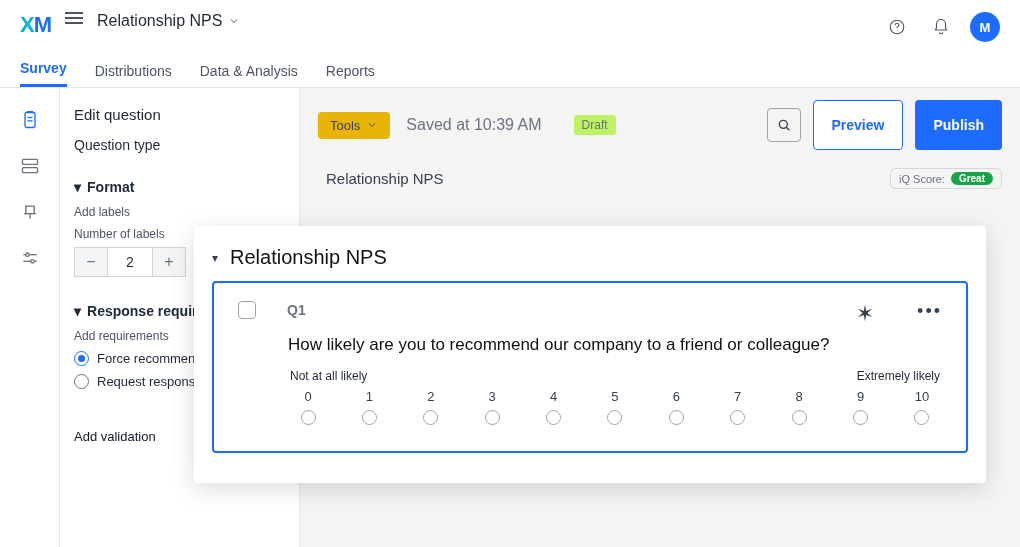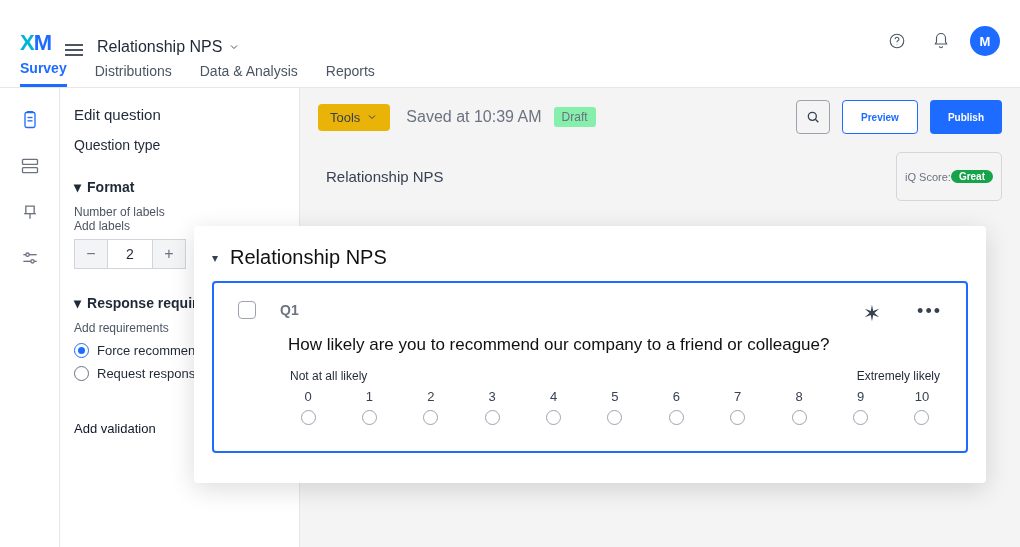--- a/index.html
+++ b/index.html
@@ -10,22 +10,22 @@
     width: 1020px;
     height: 547px;
     overflow: hidden;
     position: relative;
   }
 
   
   .topbar {
     height: 56px;
     display: flex;
-    align-items: flex-end;
-    padding: 0 20px;
+    align-items: flex-start;
+    padding: 12px 20px;
     gap: 14px;
   }
   .logo { font-size: 22px; font-weight: 800; letter-spacing: -1px; }
   .logo .x { color: #00b4d8; }
   .logo .m { color: #1e6cff; }
   .hamburger { display:flex; flex-direction:column; gap:3px; cursor:pointer; }
   .hamburger span { width:18px; height:2px; background:#4b5563; display:block; }
   .project-switch { font-size:16px; color:#1f2937; display:flex; align-items:center; gap:6px; cursor:pointer; }
   .topbar-spacer { flex:1; }
   .circle-btn { width:30px; height:30px; border-radius:50%; display:flex; align-items:center; justify-content:center; color:#4b5563; cursor:pointer; }
@@ -77,45 +77,45 @@
   .radio.checked::after { content:""; width:7px; height:7px; border-radius:50%; background:#1e6cff;}
   .toggle { width:34px; height:18px; border-radius:10px; background:#d1d5db; position:relative;}
   .toggle::after{ content:""; width:14px; height:14px; border-radius:50%; background:#fff; position:absolute; top:2px; left:2px;}
   .valrow { display:flex; align-items:center; justify-content:space-between; margin-top:38px; font-size:13px; color:#0f172a;}
 
   
   .canvas { flex:1; background:#f4f4f5; position:relative; }
   .toolbar { display:flex; align-items:center; gap:12px; padding:12px 18px; }
   .tools-btn { background:#eab308; border:none; border-radius:4px; padding:6px 12px; font-size:13px; color:#374151; display:flex; align-items:center; gap:6px; cursor:pointer;}
   .saved { font-size:16px; color:#6b7280; margin-left:4px;}
-  .draft-chip { font-size:12px; color:#6b7280; background:#86efac; padding:3px 8px; border-radius:3px;}
+  .draft-chip { font-size:12px; color:#6b7280; background:#bef264; padding:3px 8px; border-radius:3px;margin-left:20px;}
   .toolbar-spacer{flex:1;}
   .sq-btn { width:34px; height:34px; border:1.5px solid #9ca3af; border-radius:4px; display:flex; align-items:center; justify-content:center; color:#374151; cursor:pointer;}
   .sq-btn svg{width:16px;height:16px;stroke:currentColor;fill:none;stroke-width:2;}
-  .btn { height:34px; border-radius:4px; padding:0 18px; font-size:10px; font-weight:600; cursor:pointer; display:inline-flex; align-items:center;}
+  .btn { height:50px; border-radius:4px; padding:0 18px; font-size:14px; font-weight:600; cursor:pointer; display:inline-flex; align-items:center;}
   .btn.outline { border:1.5px solid #1e6cff; color:#1e6cff; background:#fff;}
   .btn.primary { border:none; background:#1e6cff; color:#fff;}
 
   .survey-heading-row { display:flex; align-items:center; padding:6px 18px 10px 26px; gap:10px; }
   .survey-title { font-size:15px; color:#374151;}
-  .iq-pill { margin-left:auto; border:1px solid #d6d6da; border-radius:5px; padding:17px 8px; font-size:11px; color:#6b7280; display:flex; align-items:center; }
+  .iq-pill { margin-left:auto; border:1px solid #d6d6da; border-radius:5px; padding:3px 8px; font-size:11px; color:#6b7280; display:flex; align-items:center; gap:6px;}
   .great { background:#16a34a; color:#fff; border-radius:10px; padding:1px 8px; font-size:10px; font-weight:700;}
 
   
   .overlay-card {
     position:absolute; top:226px; left:194px; width:792px;
     background:#fff; border-radius:4px; box-shadow:0 6px 26px rgba(0,0,0,.14);
     padding:20px 18px 30px;
   }
   .blk-head { display:flex; align-items:center; gap:12px; margin-bottom:12px; font-size:20px; color:#111;}
   .blk-head .tri { font-size:12px; color:#374151;}
   .qcard {
     border:2px solid #1e6cff; border-radius:4px; padding:18px 24px 22px;
   }
-  .qcard-top { display:flex; align-items:flex-start; gap:24px; color:#6b7280; }
+  .qcard-top { display:flex; align-items:flex-start; gap:31px; color:#6b7280; }
   .checkbox { width:18px; height:18px; border:1.5px solid #9ca3af; border-radius:4px;}
   .qnum { font-size:14px; font-weight:600; margin-top:1px;}
   .qcard-top .grow{flex:1;}
   .star { font-size:22px; color:#374151; font-weight:300; cursor:pointer;}
   .dots { letter-spacing:2px; font-size:18px; color:#374151; cursor:pointer; margin-left:12px;}
   .qtext { margin:8px 0 14px 50px; font-size:17px; color:#111; }
   .scale-wrap { display:flex; flex-direction:column; margin-left:50px; gap:6px;}
   .anchors { display:flex; justify-content:space-between; font-size:12px; padding:0 2px;}
   .nums { display:flex; justify-content:space-between; font-size:13px; color:#374151;}
   .nums span, .circles span { width:40px; text-align:center; }
@@ -198,22 +198,22 @@
   </div>
 
   <div class="leftpanel">
     <h3 class="title">Edit question</h3>
     <div class="label">Question type</div>
 
     <div class="section-head">
       <span>▾</span>
       <span>Format</span>
     </div>
+    <div class="muted">Add labels</div>
     <div class="muted" style="margin-top:8px">Number of labels</div>
-    <div class="muted">Add labels</div>
     <div class="stepper">
       <button>−</button>
       <div class="val">2</div>
       <button>+</button>
     </div>
 
     <div class="section-head">
       <span>▾</span>
       <span>Response requirements</span>
     </div>

